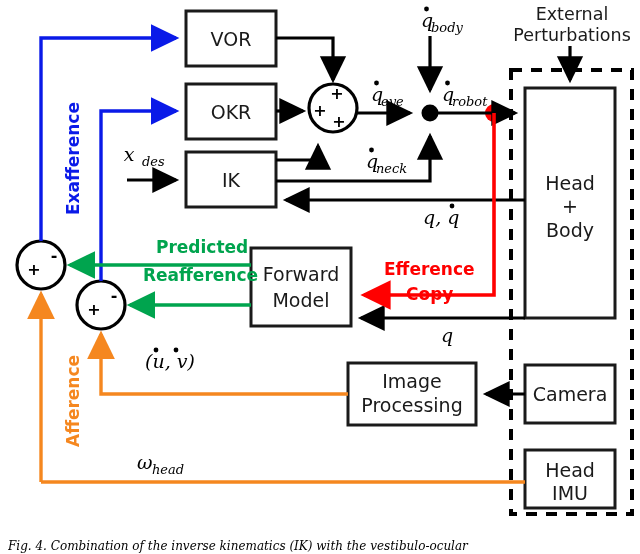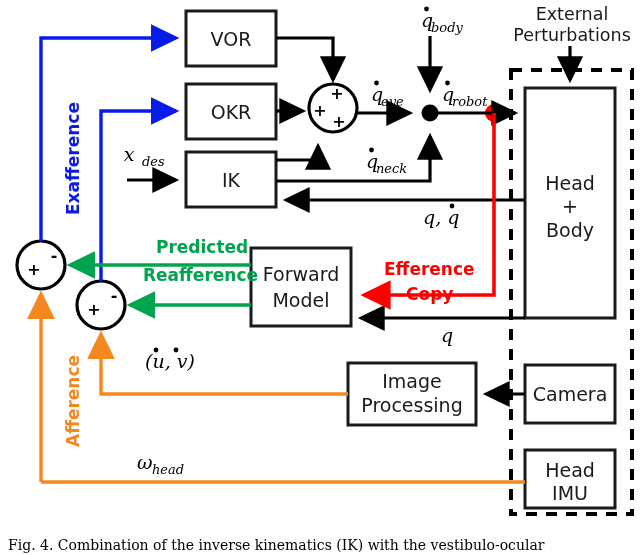--- a/index.html
+++ b/index.html
@@ -17,21 +17,21 @@
   .dashbox{fill:none;stroke:#000000;stroke-width:4;stroke-dasharray:11 9;}
   .lbl{font-family:"DejaVu Sans",sans-serif;font-size:19px;fill:#1a1a1a;}
   .lblsm{font-family:"DejaVu Sans",sans-serif;font-size:17.5px;fill:#1a1a1a;}
   .mth{font-family:"DejaVu Serif",serif;font-style:italic;font-size:19px;fill:#000;}
   .mthsub{font-family:"DejaVu Serif",serif;font-style:italic;font-size:13px;fill:#000;}
   .clr-blue{font-family:"DejaVu Sans",sans-serif;font-weight:bold;font-size:17px;fill:#0a1ae8;}
   .clr-green{font-family:"DejaVu Sans",sans-serif;font-weight:bold;font-size:17px;fill:#00a44e;}
   .clr-orange{font-family:"DejaVu Sans",sans-serif;font-weight:bold;font-size:17px;fill:#f5871f;}
   .clr-red{font-family:"DejaVu Sans",sans-serif;font-weight:bold;font-size:17px;fill:#ff0000;}
   .sg{font-family:"DejaVu Sans",sans-serif;font-weight:bold;font-size:16px;fill:#000;}
-  .cap{font-family:"DejaVu Serif",serif;font-size:14px;fill:#111;}
+  .cap{font-family:"DejaVu Serif",serif;font-size:12px;fill:#111;font-style:italic;}
   #caption{position:absolute;left:8px;top:536px;width:632px;height:18px;
            overflow:hidden;white-space:nowrap;}
 </style>
 </head>
 <body>
 
 <div id="stage">
 
   <svg id="diagram" viewBox="0 0 640 554">
     <defs>

